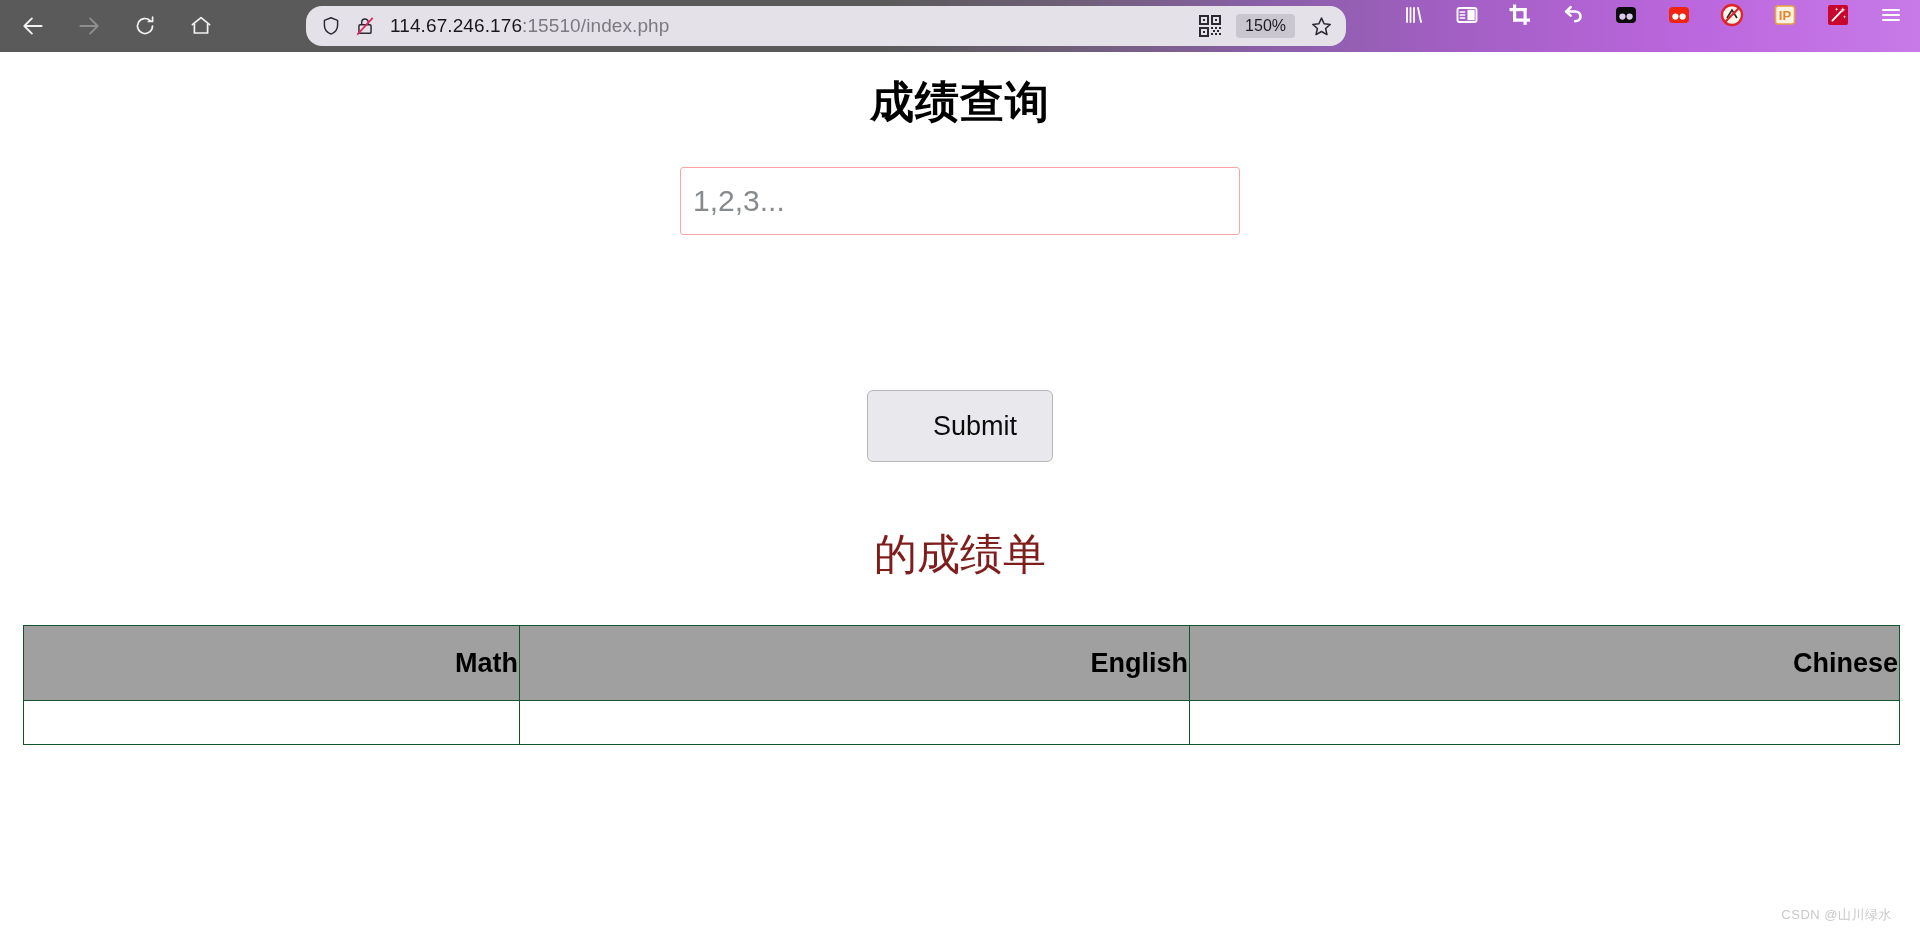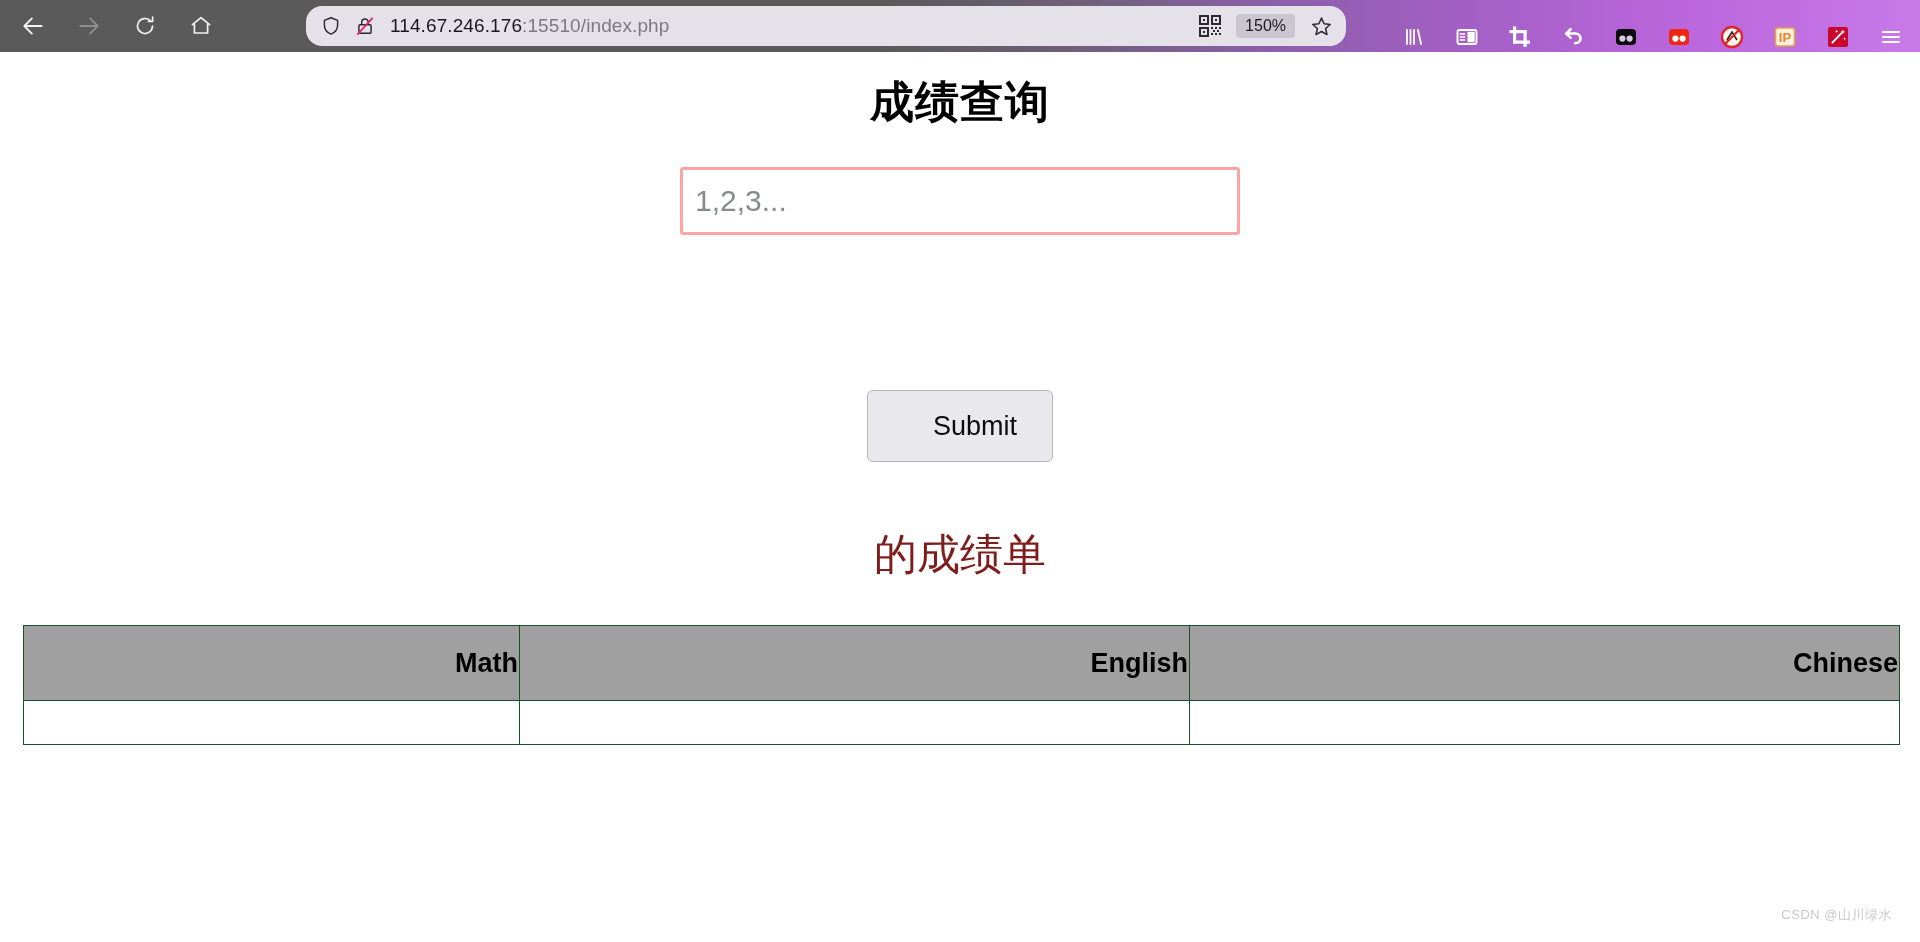--- a/index.html
+++ b/index.html
@@ -91,21 +91,21 @@
     line-height: 1.1;
   }
 
   
   #toolbar-right {
     position: absolute;
     right: 14px;
     top: 0;
     height: 52px;
     display: flex;
-    align-items: flex-end;
+    align-items: flex-start;
     gap: 23px;
   }
   .tb-icon {
     width: 30px; height: 30px;
     display: flex;
     align-items: center;
     justify-content: center;
     cursor: pointer;
   }
 
@@ -128,21 +128,21 @@
     padding-top: 21px;
     letter-spacing: 1px;
   }
 
   #search-input {
     display: block;
     margin: 35px auto 0 auto;
     width: 560px;
     height: 68px;
     box-sizing: border-box;
-    border: 3px solid #fca5a5;
+    border: 1px solid #fca5a5;
     border-radius: 3px;
     font-size: 30px;
     color: #333;
     padding: 0 12px;
     background: #fff;
     outline: none;
     font-family: "Liberation Sans", sans-serif;
   }
   #search-input::placeholder {
     color: #888b8e;

